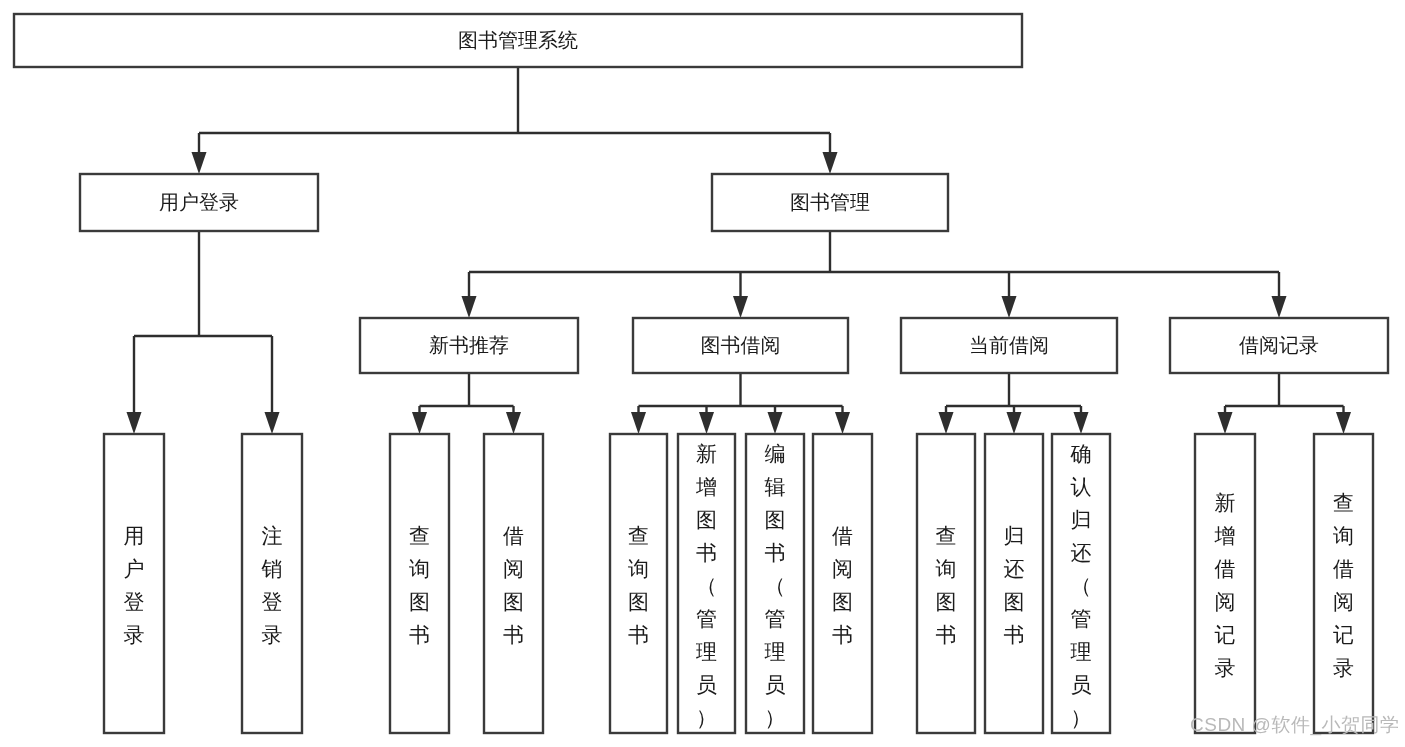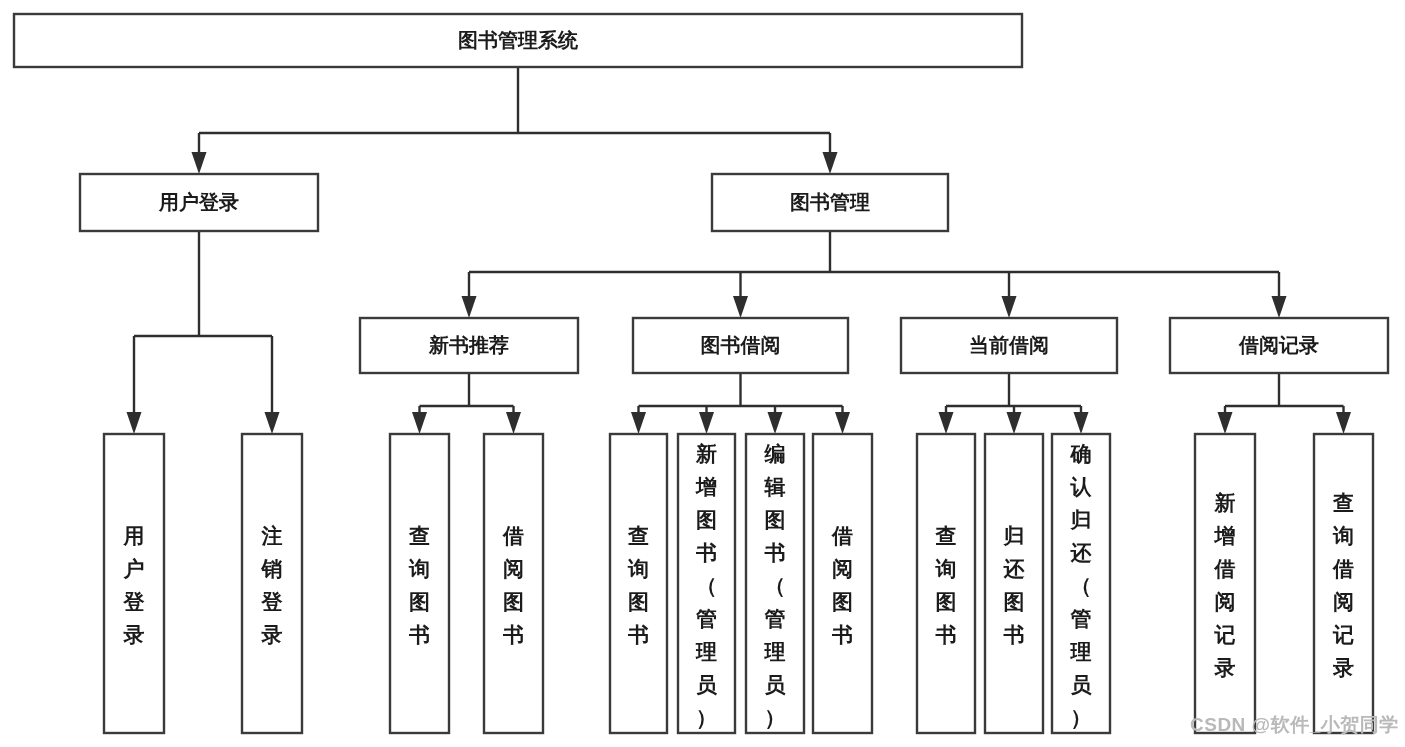--- a/index.html
+++ b/index.html
@@ -9,21 +9,20 @@
   }
   body {
     font-family: "Liberation Sans", "DejaVu Sans", sans-serif;
   }
   #diagram-root {
     position: relative;
     width: 1405px;
     height: 747px;
     background: #ffffff;
     overflow: hidden;
-    font-weight: bold;
   }
   svg#tree-svg {
     position: absolute;
     left: 0;
     top: 0;
     width: 1405px;
     height: 747px;
     display: block;
   }
   .node-box {

